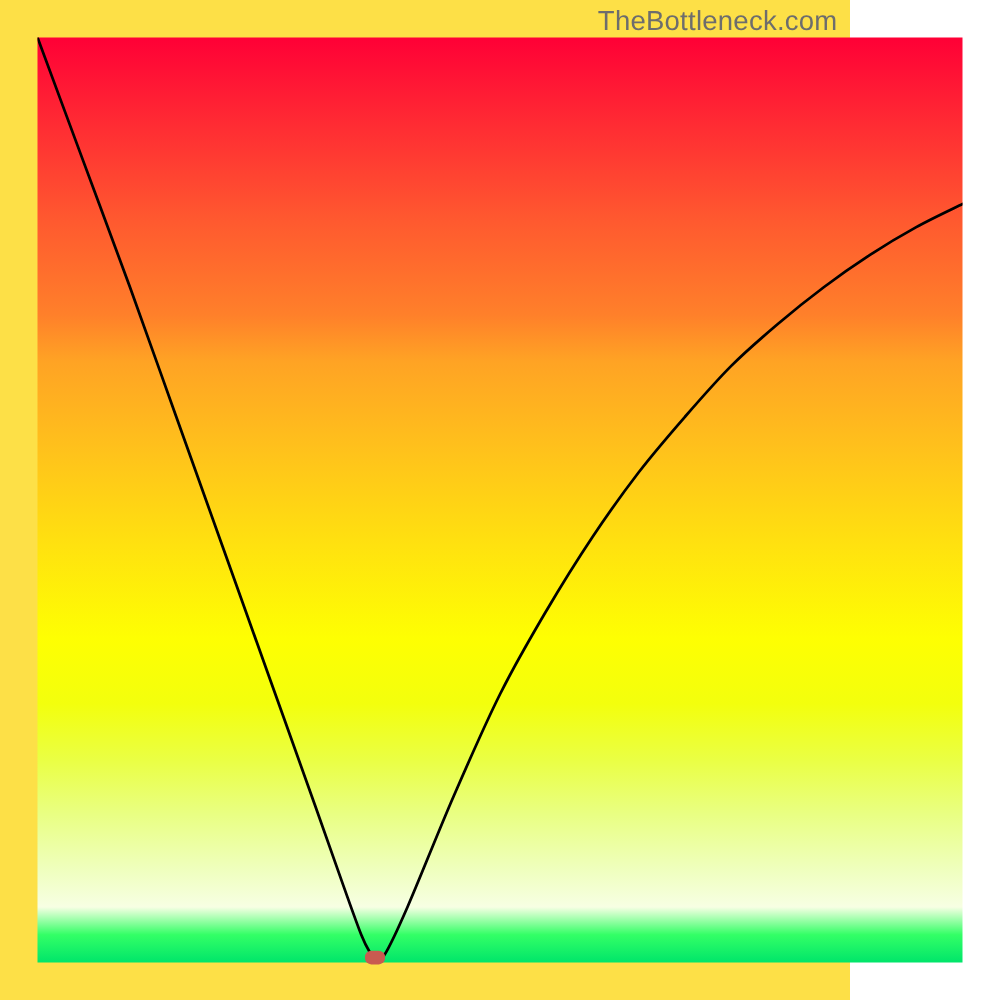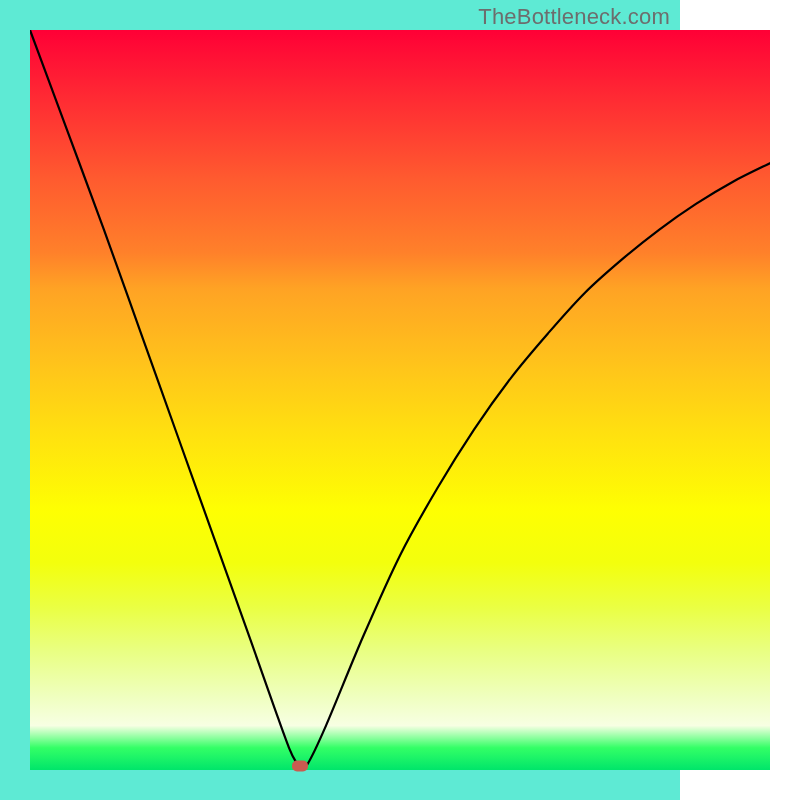--- a/index.html
+++ b/index.html
@@ -1,20 +1,20 @@
 <!DOCTYPE html>
 <html><head>
 <meta charset="utf-8">
 <style>
   * { margin: 0; padding: 0; box-sizing: border-box; }
   html, body { width: 800px; height: 800px; overflow: hidden; }
   .frame {
     width: 680px;
     height: 800px;
-    background: #5eead4;
+    background: #fde047;
     position: relative;
   }
   .plot-area {
     position: absolute;
     left: 30px;
     top: 30px;
     width: 740px;
     height: 740px;
     background: linear-gradient(
       to bottom,

